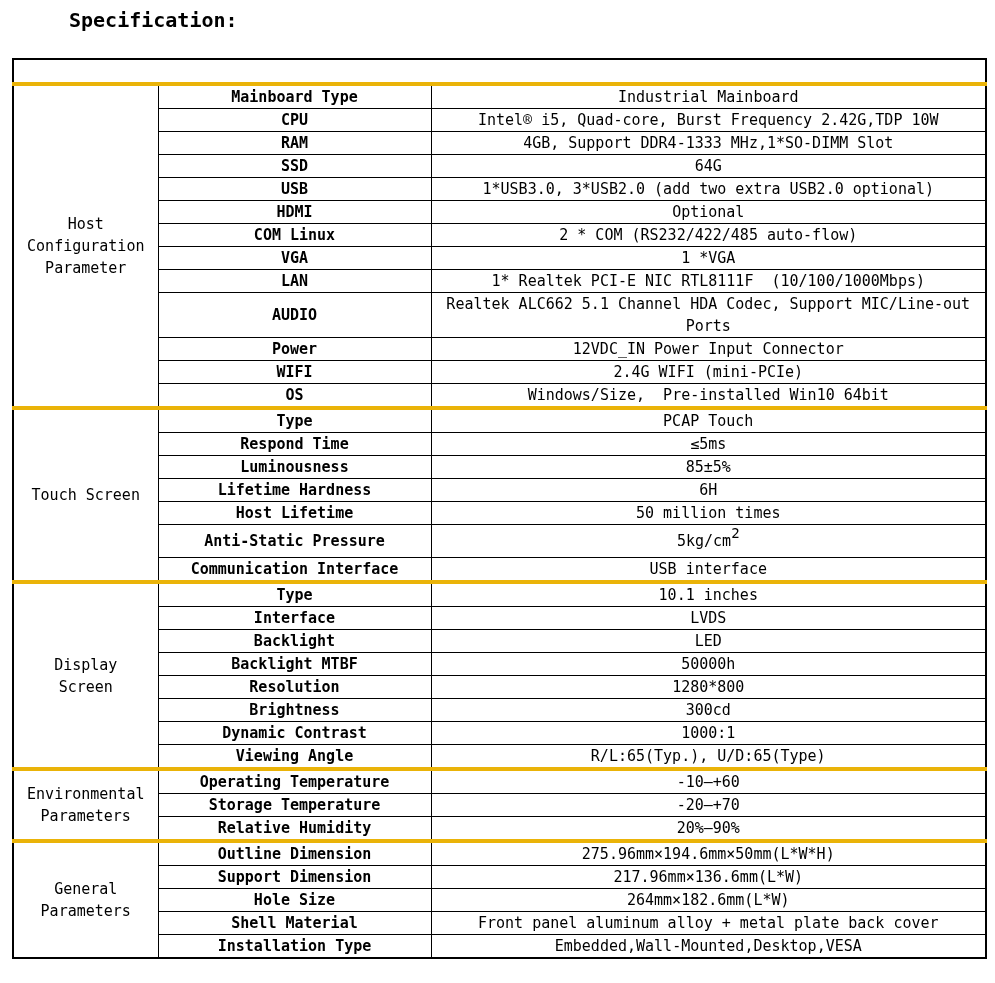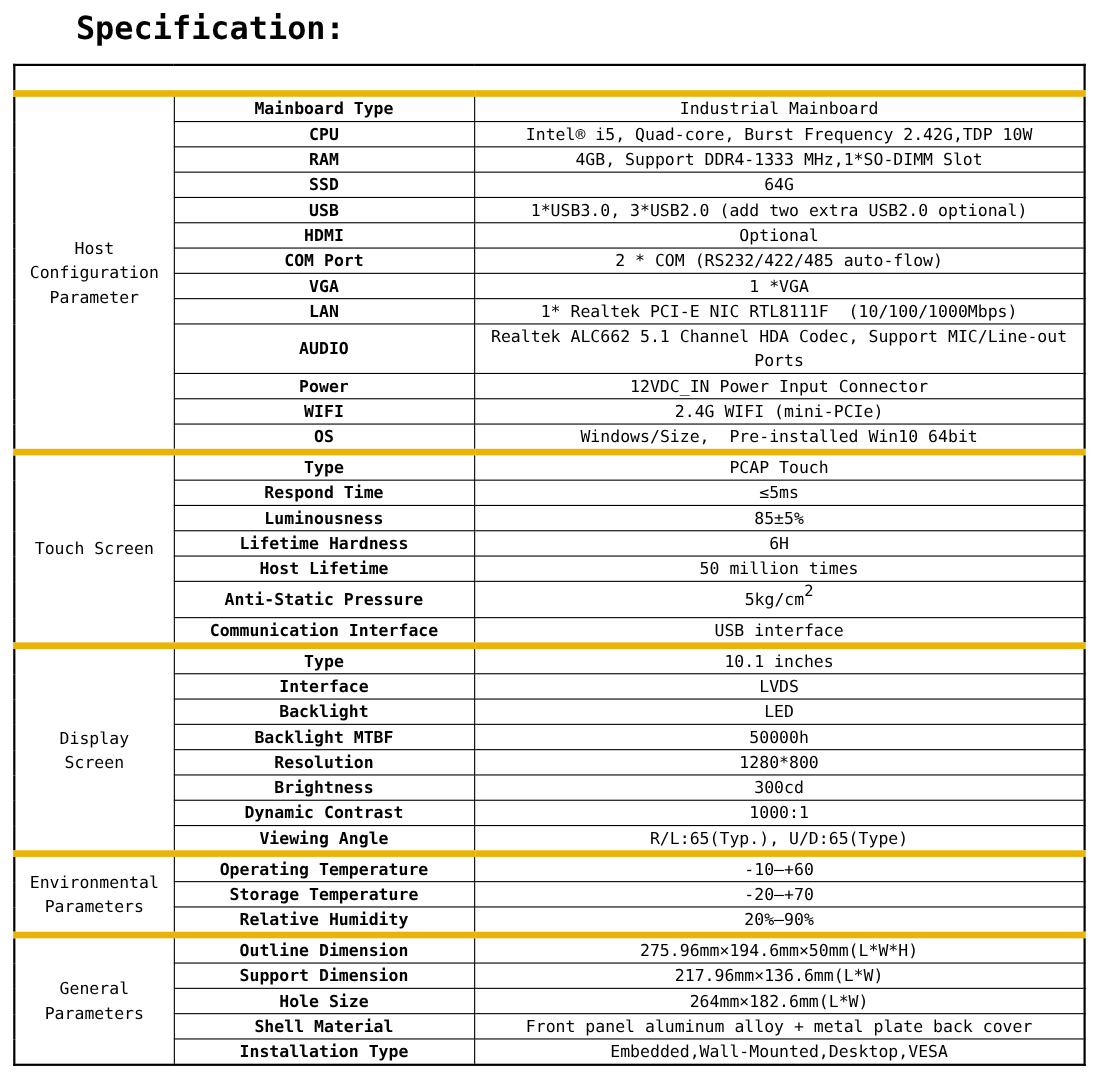--- a/index.html
+++ b/index.html
@@ -14,21 +14,21 @@
   .page {
     position: relative;
     width: 995px;
     height: 983px;
     overflow: hidden;
   }
   .title {
     position: absolute;
     left: 69px;
     top: 8px;
-    font-size: 29px;
+    font-size: 20px;
     font-weight: bold;
     letter-spacing: 0px;
     white-space: nowrap;
   }
   table.spec {
     position: absolute;
     left: 12px;
     top: 58px;
     width: 973px;
     border-collapse: collapse;
@@ -42,21 +42,21 @@
     padding: 0 4px;
     font-size: 15px;
     line-height: 22px;
     height: 22px;
     overflow: hidden;
   }
   td.top-row {
     height: 22px;
   }
   tr.section-start td {
-    border-top: 6px solid #eab308;
+    border-top: 4px solid #eab308;
   }
   td.category {
     font-weight: normal;
     font-size: 15px;
     line-height: 23px;
     white-space: pre-line;
   }
   td.label {
     font-weight: bold;
     font-size: 15px;
@@ -113,21 +113,21 @@
         </tr>
         <tr>
           <td class="label">USB</td>
           <td class="value">1*USB3.0, 3*USB2.0 (add two extra USB2.0 optional)</td>
         </tr>
         <tr>
           <td class="label">HDMI</td>
           <td class="value">Optional</td>
         </tr>
         <tr>
-          <td class="label">COM Port</td>
+          <td class="label">COM Linux</td>
           <td class="value">2 * COM (RS232/422/485 auto-flow)</td>
         </tr>
         <tr>
           <td class="label">VGA</td>
           <td class="value">1 *VGA</td>
         </tr>
         <tr>
           <td class="label">LAN</td>
           <td class="value">1* Realtek PCI-E NIC RTL8111F  (10/100/1000Mbps)</td>
         </tr>

